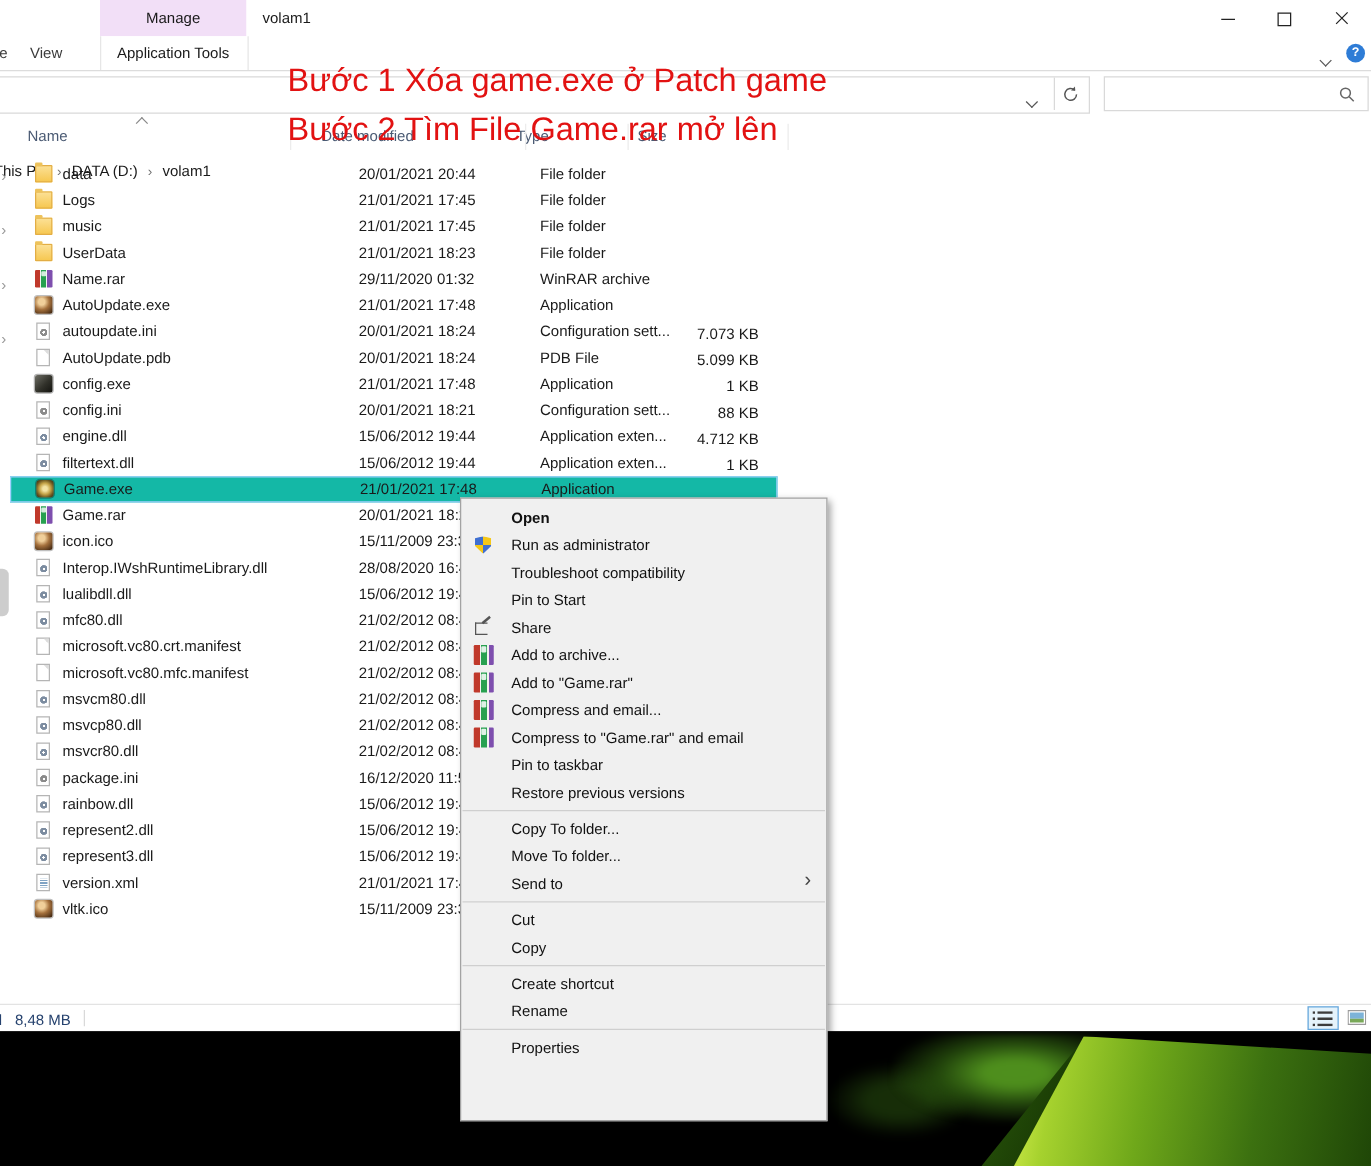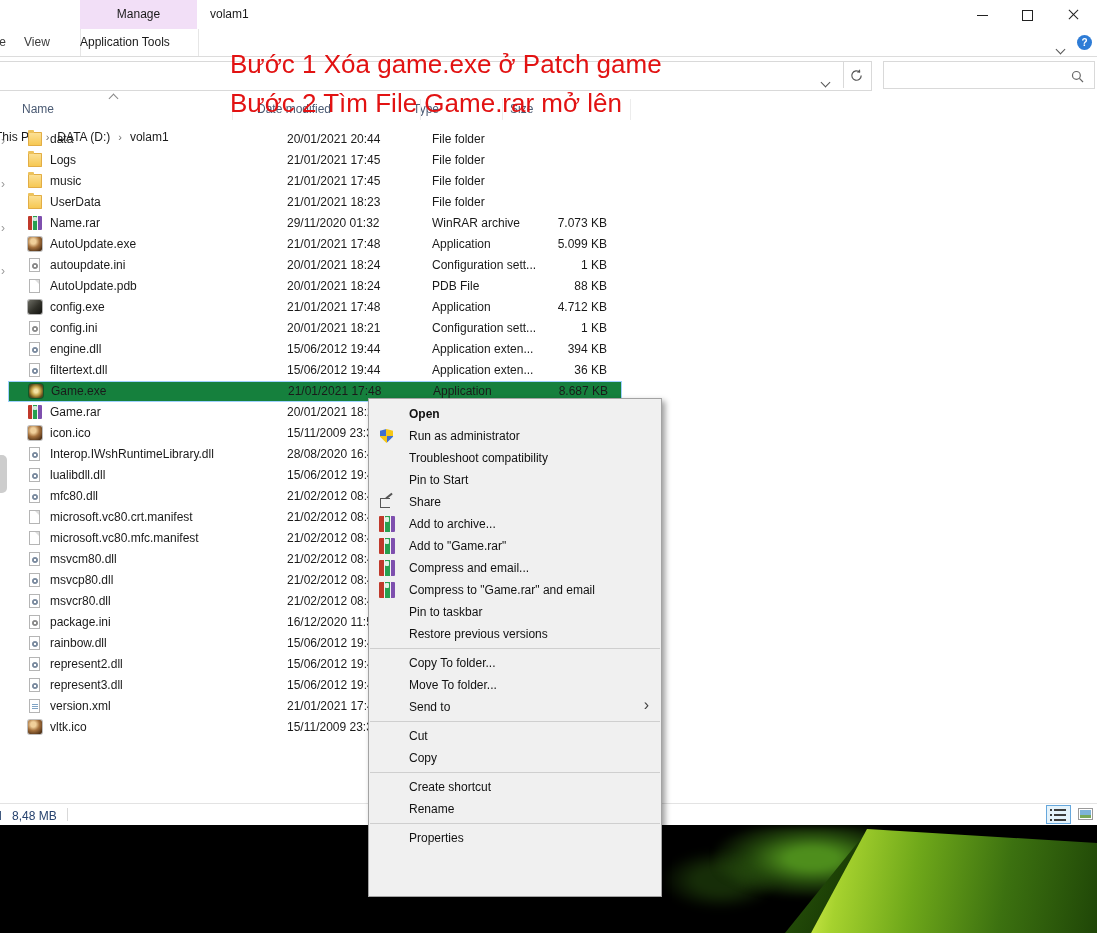--- a/index.html
+++ b/index.html
@@ -16,21 +16,21 @@
   .cap-min::after{content:"";position:absolute;left:17px;top:15px;width:11px;height:1px;background:#222;}
   .cap-max::after{content:"";position:absolute;left:17px;top:10px;width:9px;height:9px;border:1px solid #222;}
   .cap-close::before,.cap-close::after{content:"";position:absolute;left:16px;top:14px;width:13px;height:1px;background:#222;}
   .cap-close::before{transform:rotate(45deg);} .cap-close::after{transform:rotate(-45deg);}
   
   .tab-row-line{position:absolute;left:0;top:56px;width:1097px;height:1px;background:#dcdcdc;}
   .rtab{position:absolute;top:35px;font-size:12px;color:#3b3b3b;}
   .rtab-share{left:-26px;} .rtab-view{left:24px;}
   .apptools-cell{position:absolute;left:80px;top:29px;width:117px;height:27px;background:#fff;
                  border-left:1px solid #e6e6e6;border-right:1px solid #e6e6e6;}
-  .apptools-lbl{position:absolute;left:80px;top:35px;width:117px;text-align:left;font-size:12px;color:#1a1a1a;}
+  .apptools-lbl{position:absolute;left:80px;top:35px;width:117px;text-align:center;font-size:12px;color:#1a1a1a;}
   .ribbon-chev{position:absolute;left:1057px;top:39px;width:8px;height:8px;}
   .chev-dn{display:inline-block;width:6px;height:6px;border-right:1px solid #555;border-bottom:1px solid #555;transform:rotate(45deg);}
   .help-btn{position:absolute;left:1077px;top:35px;width:15px;height:15px;border-radius:50%;background:#2e7cd6;
             color:#fff;font-size:10px;font-weight:bold;text-align:center;line-height:15px;}
   
   .addr-box{position:absolute;left:-2px;top:61px;width:872px;height:28px;background:#fff;border:1px solid #d9d9d9;}
   .crumbs{position:absolute;left:0;top:68px;font-size:12px;color:#1a1a1a;white-space:nowrap;}
   .crumb{display:inline-block;} .crumb:first-child{margin-left:-4px;}
   .crumb-sep{display:inline-block;margin:0 8px;color:#6f6f6f;font-size:11px;}
   .addr-div{position:absolute;left:843px;top:62px;width:1px;height:26px;background:#d9d9d9;}
@@ -43,25 +43,25 @@
   .colhead{position:absolute;top:102px;font-size:12px;color:#4a5a73;}
   .ch-name{left:22px;} .ch-date{left:257px;} .ch-type{left:413px;} .ch-size{left:510px;}
   .sort-chev{position:absolute;left:110px;top:95px;width:6px;height:6px;border-left:1px solid #888;border-top:1px solid #888;transform:rotate(45deg);}
   .ch-sep{position:absolute;top:99px;width:1px;height:21px;background:#ececec;}
   
   .nav-chev{position:absolute;left:1px;font-size:12px;color:#9a9a9a;}
   .nav-nub{position:absolute;left:-4px;top:455px;width:11px;height:38px;background:#cdcdcd;border-radius:5px;}
   
   #file-rows{position:absolute;left:8px;top:129px;width:620px;}
   .frow{position:relative;width:614px;height:21px;box-sizing:border-box;}
-  .frow.selected{background:#15803d;border:1px solid #9fd1ff;}
+  .frow.selected{background:#14b8a6;border:1px solid #9fd1ff;}
   .fcell{position:absolute;font-size:12px;color:#1a1a1a;white-space:nowrap;top:3px;}
   .frow.selected .fcell{top:2px;}
   .fc-name{left:42px;} .fc-date{left:279px;} .fc-type{left:424px;overflow:hidden;max-width:110px;}
-  .fc-size{left:470px;width:129px;text-align:right;}
+  .fc-size{left:470px;width:129px;text-align:right;margin-top:44px;}
   .fic{position:absolute;left:20px;top:3px;width:14px;height:14px;}
   .frow.selected .fic{top:2px;}
   
   .ic-folder{background:linear-gradient(#fce29a,#f6c64d);border-radius:1px;box-shadow:inset 0 0 0 1px #e2ad45;}
   .ic-folder::before{content:"";position:absolute;left:0;top:-2px;width:6px;height:3px;background:#edc25b;border-radius:1px 1px 0 0;}
   .ic-rar{border-radius:1px;background:linear-gradient(90deg,#c0392b 0 4px,#f2f2f2 4px 5px,#27a050 5px 9px,#f2f2f2 9px 10px,#7e4fae 10px 14px);}
   .ic-rar::after{content:"";position:absolute;left:5px;top:1px;width:4px;height:4px;background:#fff;border-radius:1px;opacity:.8;}
   .ic-appimg{border-radius:2px;background:radial-gradient(circle at 38% 32%,#f0cf9a 0 20%,#a5713d 48%,#4a2d14 88%);box-shadow:0 0 0 1px rgba(0,0,0,.25);}
   .ic-appimg2{border-radius:2px;background:linear-gradient(135deg,#6d6d64,#31312a 55%,#12120e);box-shadow:0 0 0 1px rgba(0,0,0,.3);}
   .ic-game{border-radius:3px;background:radial-gradient(circle,#f3e3a4 0 18%,#c5a449 45%,#6a5520 72%,#2c2815 100%);box-shadow:0 0 0 1px rgba(0,0,0,.3);}

